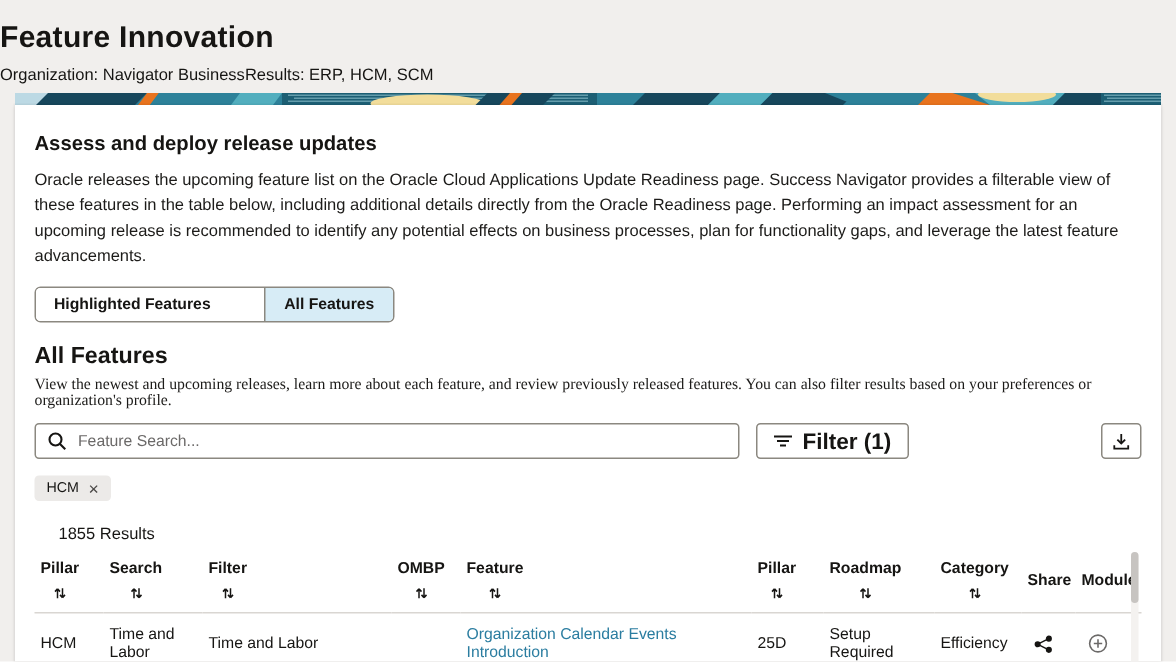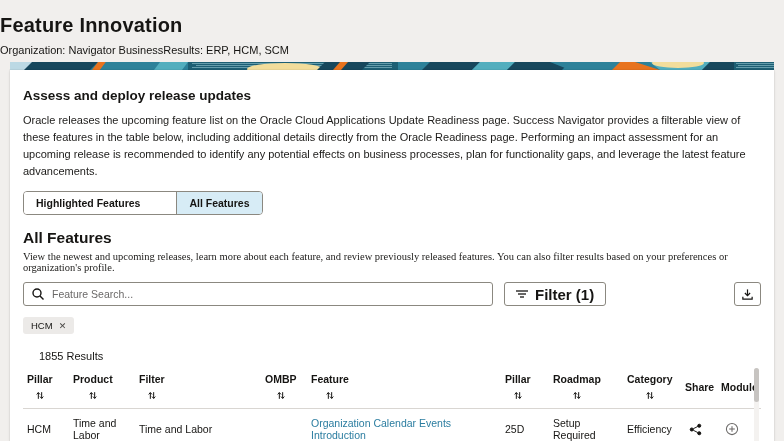--- a/index.html
+++ b/index.html
@@ -185,21 +185,21 @@
       <thead>
         <tr>
           <th><span class="th-inner">
                 <span>Pillar</span>
                 <svg class="sort-icon" width="10" height="11" viewBox="0 0 12 12" stroke="#161513" stroke-width="1.2" fill="none">
                   <path d="M4 10V2.5M4 2.5L2 4.7M4 2.5l2 2.2"></path>
                   <path d="M8 2v7.5M8 9.5l-2-2.2M8 9.5l2-2.2"></path>
                 </svg>
               </span></th>
           <th><span class="th-inner">
-                <span>Product</span>
+                <span>Search</span>
                 <svg class="sort-icon" width="10" height="11" viewBox="0 0 12 12" stroke="#161513" stroke-width="1.2" fill="none">
                   <path d="M4 10V2.5M4 2.5L2 4.7M4 2.5l2 2.2"></path>
                   <path d="M8 2v7.5M8 9.5l-2-2.2M8 9.5l2-2.2"></path>
                 </svg>
               </span></th>
           <th><span class="th-inner">
                 <span>Filter</span>
                 <svg class="sort-icon" width="10" height="11" viewBox="0 0 12 12" stroke="#161513" stroke-width="1.2" fill="none">
                   <path d="M4 10V2.5M4 2.5L2 4.7M4 2.5l2 2.2"></path>
                   <path d="M8 2v7.5M8 9.5l-2-2.2M8 9.5l2-2.2"></path>

